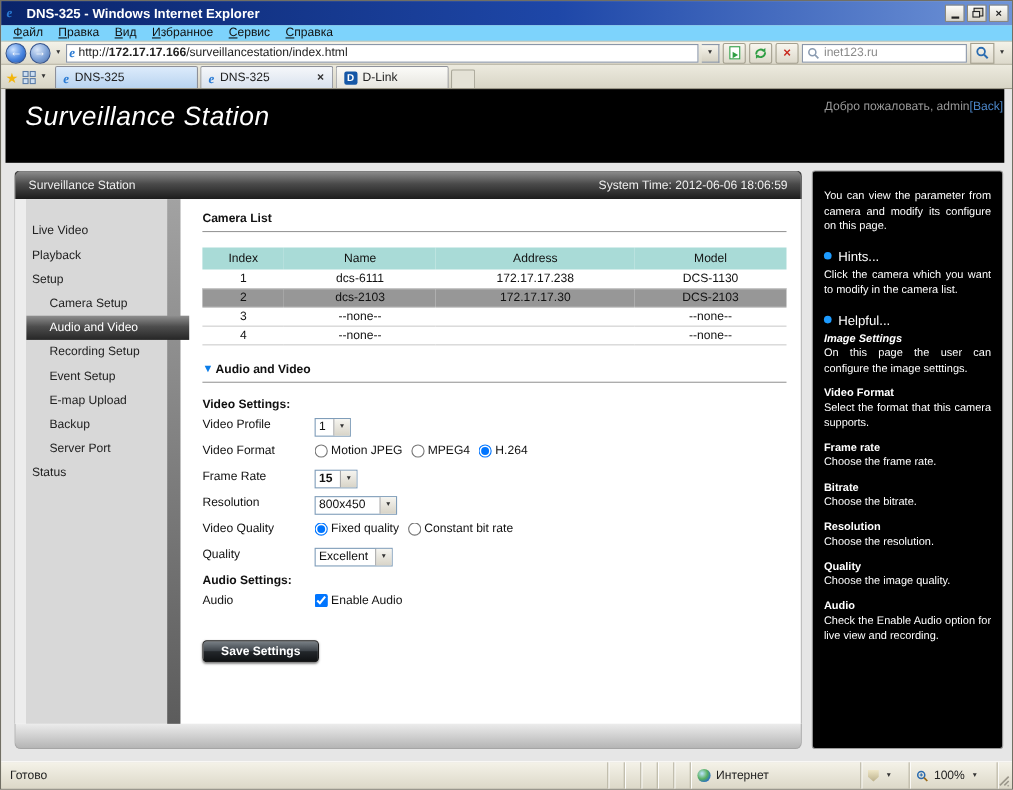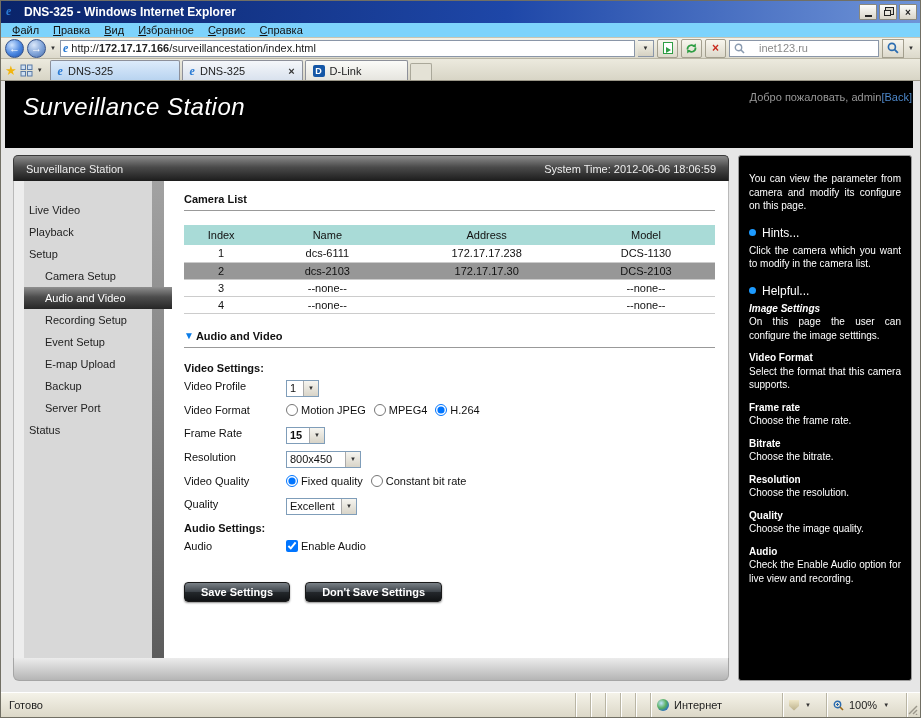--- a/index.html
+++ b/index.html
@@ -25,21 +25,21 @@
   .navbtn.back { background:radial-gradient(circle at 35% 30%,#cfe4ff,#4a86e0 55%,#1d4fa8); }
   .navbtn.fwd  { background:radial-gradient(circle at 35% 30%,#dbe8fa,#7fa3d8 55%,#4a6ea8); }
   .chev { font-size:6px; color:#333; padding:0 1px; }
   .addr-field { flex:1; height:17px; background:#fff; border:1px solid #8a96a8; display:flex; align-items:center; padding:0 2px; font-size:11px; color:#222; overflow:hidden; white-space:nowrap; }
   .addr-field .host { font-weight:bold; }
   .addr-drop { width:16px; height:17px; background:linear-gradient(#f7f5ec,#d5d1c2); border:1px solid #8a96a8; border-left:none; display:flex; align-items:center; justify-content:center; }
   .sqbtn { width:21px; height:19px; background:linear-gradient(#f8f6ee,#ddd9cb); border:1px solid #a39f8e; border-radius:2px; display:flex; align-items:center; justify-content:center; font-size:12px; font-weight:bold; }
   .sqbtn.stop { color:#c92a1e; }
   .compat-page { width:10px; height:12px; background:#fff; border:1px solid #2f9e44; position:relative; }
   .compat-page:after { content:""; position:absolute; left:2px; top:4px; width:0; height:0; border-left:5px solid #2f9e44; border-top:3px solid transparent; border-bottom:3px solid transparent; }
-  .search-box { width:150px; height:17px; background:#fff; border:1px solid #8a96a8; display:flex; align-items:center; padding:0 4px; gap:14px; }
+  .search-box { width:150px; height:17px; background:#fff; border:1px solid #8a96a8; display:flex; align-items:center; padding:0 4px; gap:4px; }
   .search-text { font-size:11px; color:#8a8a8a; }
   .search-go { width:22px; height:19px; background:linear-gradient(#f8f6ee,#ddd9cb); border:1px solid #a39f8e; display:flex; align-items:center; justify-content:center; }
 
   
   .tabbar { height:22px; background:linear-gradient(#eceade,#d8d5c6); display:flex; align-items:flex-end; padding:0 4px; gap:2px; flex:0 0 auto; border-bottom:1px solid #9b9788; }
   .tabbar .tools { display:flex; align-items:center; gap:3px; height:20px; margin-right:4px; }
   .star { color:#f2b50c; font-size:13px; line-height:13px; }
   .tab { height:20px; border:1px solid #8d909a; border-bottom:none; border-radius:2px 2px 0 0; display:flex; align-items:center; padding:0 7px; gap:5px; font-size:11px; color:#222; }
   .tab.t1 { width:130px; background:linear-gradient(#dcebfb,#b9d4f0); }
   .tab.t2 { width:121px; background:linear-gradient(#f5f7fa,#d9e2ee); }
@@ -363,21 +363,20 @@
               <div class="frow">
                 <span class="flabel">Audio</span>
                 <span class="opt">
                   <input type="checkbox" checked="checked" style="">
                   <span>Enable Audio</span>
                 </span>
               </div>
 
               <div class="btnrow">
                 <button class="dk-btn">Save Settings</button>
-                <button class="dk-btn">Don't Save Settings</button>
               </div>
             </div>
           </div>
         </div>
         <div class="widget-footer"></div>
       </div>
 
       <div class="help">
         <p>You can view the parameter from camera and modify its configure on this page.</p>
         <div class="bullet-row">
@@ -408,21 +407,21 @@
     </div>
   </div>
 
   <div class="statusbar">
     <div class="sb-cell sb-ready">Готово</div>
     <div class="sb-cell sb-seg"></div>
     <div class="sb-cell sb-seg"></div>
     <div class="sb-cell sb-seg"></div>
     <div class="sb-cell sb-seg"></div>
     <div class="sb-cell sb-seg"></div>
-    <div class="sb-cell" style="width:132px">
+    <div class="sb-cell" style="width:155px">
       <span class="globe"></span>
       <span>Интернет</span>
     </div>
     <div class="sb-cell" style="width:44px">
       <span class="shield"></span>
       <span class="chev">▼</span>
     </div>
     <div class="sb-cell" style="width:80px">
       <svg width="11" height="11" viewBox="0 0 11 11">
         <circle cx="4.5" cy="4.5" r="3.2" fill="none" stroke="#2b6cb0" stroke-width="1.4"></circle>

